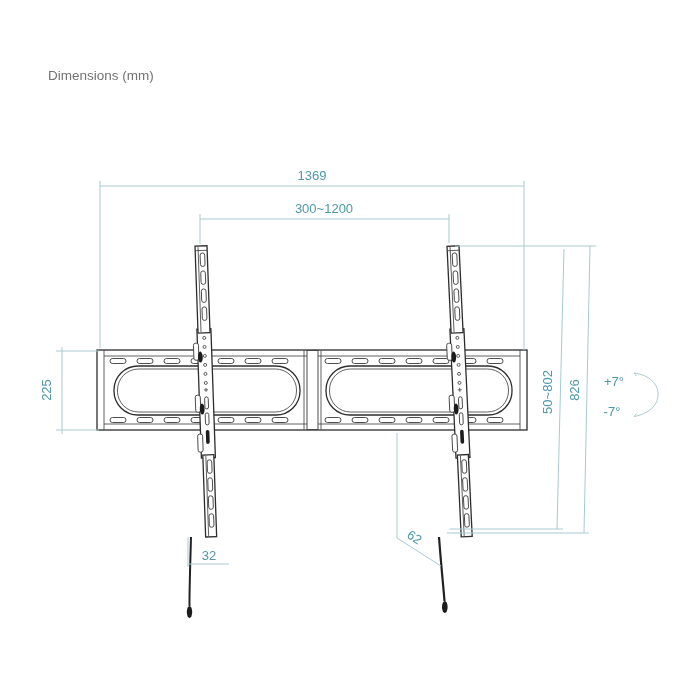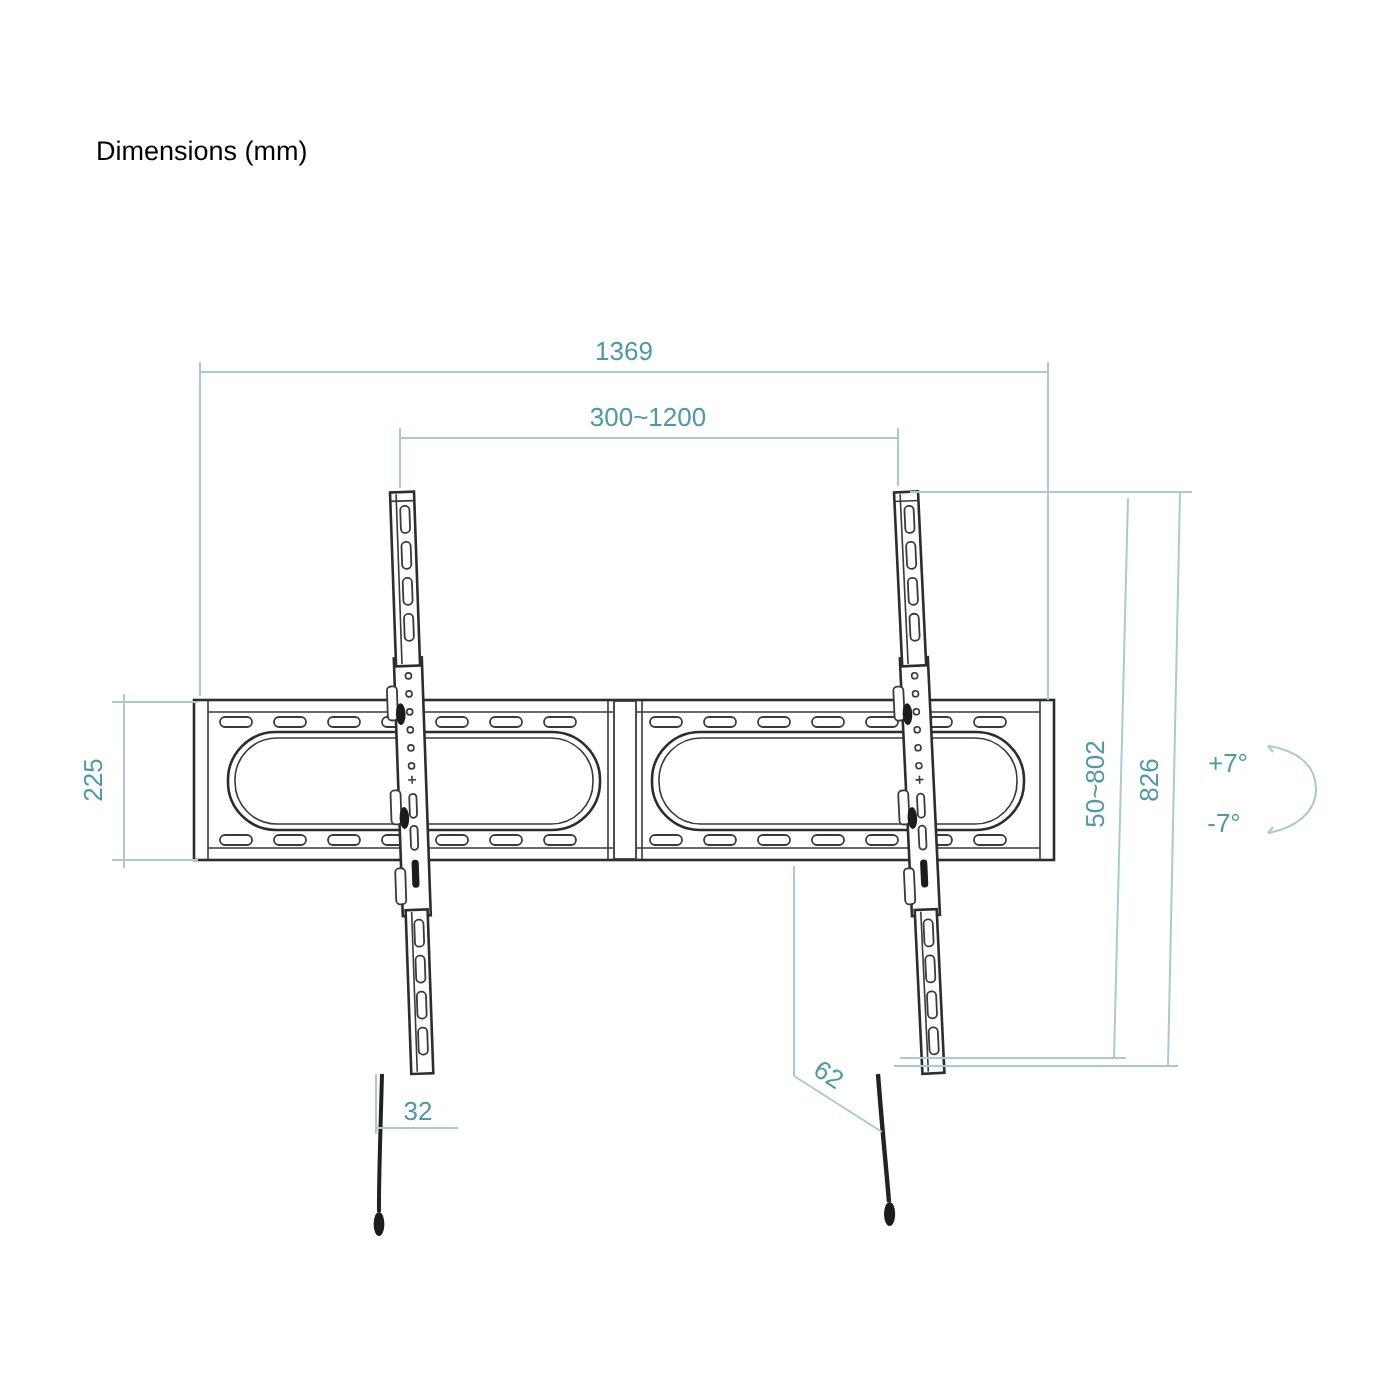--- a/index.html
+++ b/index.html
@@ -1,18 +1,18 @@
 <!DOCTYPE html>
 <html><head>
 <meta charset="utf-8">
 <style>
   html,body{margin:0;padding:0;background:#ffffff;}
   #stage{position:relative;width:700px;height:700px;background:#ffffff;overflow:hidden;
          font-family:"Liberation Sans", sans-serif;}
-  #page-title{position:absolute;left:48px;top:68px;font-size:13.5px;color:#000000;}
+  #page-title{position:absolute;left:48px;top:68px;font-size:13.5px;color:#737373;}
   svg{position:absolute;left:0;top:0;}
   .draw{stroke:#2d2d2d;fill:none;stroke-width:1.3;}
   .drawfill{stroke:#2d2d2d;fill:#ffffff;stroke-width:1.3;}
   .fine{stroke:#3a3a3a;fill:none;stroke-width:0.8;}
   .finefill{stroke:#3a3a3a;fill:#ffffff;stroke-width:0.9;}
   .darkfill{fill:#1c1c1c;stroke:none;}
   .slot{stroke:#3a3a3a;fill:#ffffff;stroke-width:0.9;}
   .dim{stroke:#a9cad1;fill:none;stroke-width:1;}
   .dimtext{fill:#4f98aa;font-size:13px;}
 </style>

